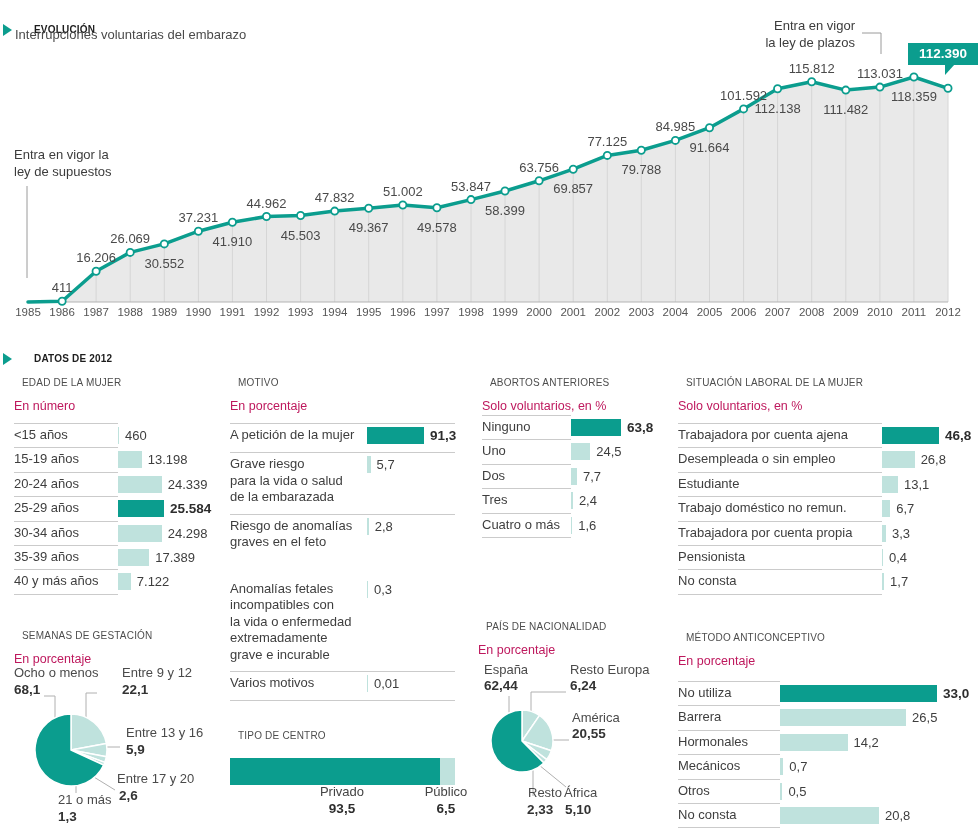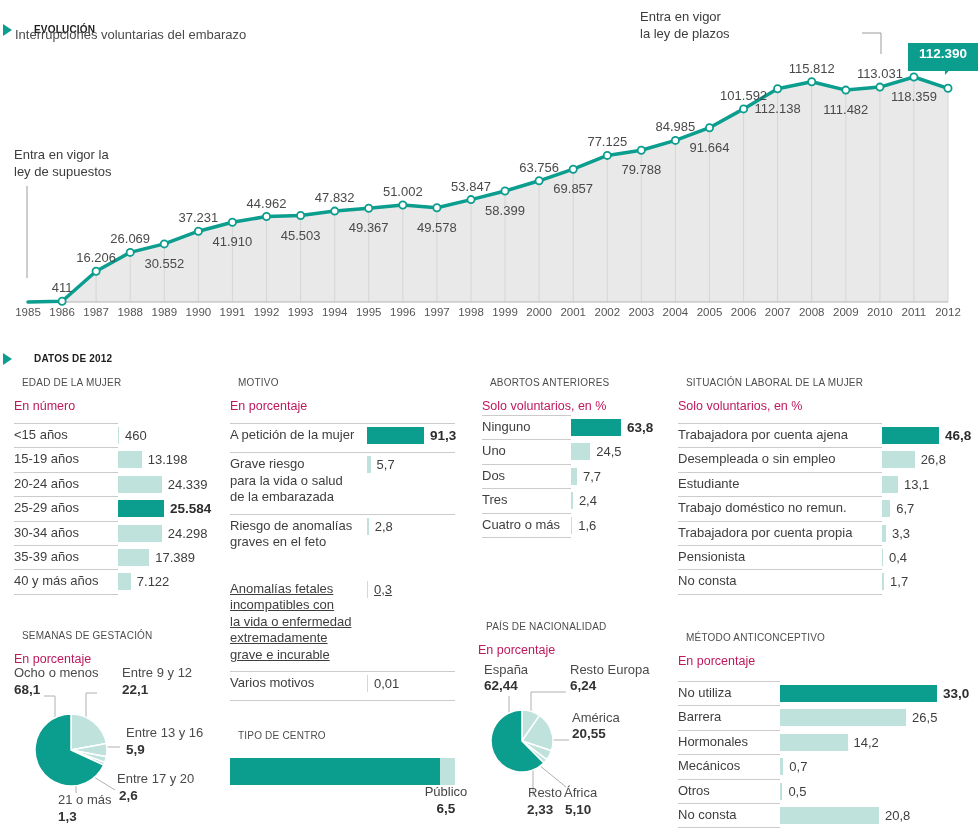--- a/index.html
+++ b/index.html
@@ -12,21 +12,21 @@
   .bighead h2{margin:16px;font-size:10px;font-weight:bold;color:#1d1d1d;letter-spacing:.2px;}
   .pagesub{font-size:13px;color:#4a4a4a;}
   
   .panel h3{margin:8px;font-size:10px;font-weight:normal;color:#4d4d4d;line-height:16px;letter-spacing:.2px;}
   .panel .sub{margin:3px 0 0;font-size:12.5px;color:#be185d;line-height:15px;}
   
   .rows{position:relative;}
   .brow{position:relative;display:flex;align-items:flex-start;min-height:24.4px;padding-top:4px;box-sizing:border-box;}
   .brow::before{content:"";position:absolute;left:0;top:0;width:var(--dw);border-top:1px solid #cbcbcb;}
   .brow.noline::before{display:none;}
-  .brow.noline{padding-top:22px;text-decoration:underline;}
+  .brow.noline{padding-top:22px;}
   .rows::after{content:"";display:block;width:var(--dw);border-top:1px solid #cbcbcb;}
   .blabel{width:var(--lw);flex:none;font-size:13px;line-height:16.5px;color:#3e3e3e;white-space:pre-line;padding-right:4px;box-sizing:border-box;}
   .bwrap{display:flex;align-items:center;height:17px;}
   .bbar{height:17px;background:#bfe2dd;flex:none;}
   .bval{font-size:13px;color:#3e3e3e;margin-left:6px;white-space:nowrap;}
   .hl .bbar{background:#0b9d8e;}
   .hl .bval{font-weight:bold;color:#2d2d2d;font-size:13.5px;}
   .mrows .brow{padding-bottom:8px;}
   
   .anno{font-size:13px;color:#3c3c3c;line-height:17px;}
@@ -164,25 +164,25 @@
 <div class="abs bighead" style="left:3px;top:8px">
   <span class="tri"></span>
   <h2>EVOLUCIÓN</h2>
 </div>
 <div class="abs pagesub" style="left:15px;top:27px">Interrupciones voluntarias del embarazo</div>
 
 <div class="abs anno" style="left:14px;top:146px;width:150px">
   <div>Entra en vigor la</div>
   <div>ley de supuestos</div>
 </div>
-<div class="abs anno" style="left:640px;top:8px;width:215px;text-align:left">
+<div class="abs anno" style="left:640px;top:17px;width:215px;text-align:right">
   <div>Entra en vigor</div>
   <div>la ley de plazos</div>
 </div>
-<div class="abs badge" style="left:908px;top:43px;width:70px;height:28px">112.390</div>
+<div class="abs badge" style="left:908px;top:43px;width:70px;height:22px">112.390</div>
 <div class="abs badgetail" style="left:945px;top:64px"></div>
 
 <div class="abs bighead" style="left:3px;top:337px">
   <span class="tri"></span>
   <h2>DATOS DE 2012</h2>
 </div>
 
 <section class="abs panel" style="left:14px;top:367px;width:201px">
   <h3>EDAD DE LA MUJER</h3>
   <p class="sub">En número</p>
@@ -412,20 +412,24 @@
   <span class="plab" style="left:44px;top:173px">21 o más</span>
   <span class="pval" style="left:44px;top:190px">1,3</span>
 </section>
 
 <section class="abs panel" style="left:230px;top:720px;width:225px;height:110px">
   <h3>TIPO DE CENTRO</h3>
   <div class="stack">
     <div class="seg0" style="width: 93.5%;"></div>
     <div class="seg1" style="width: 6.5%;"></div>
   </div>
+  <div class="slab" style="left:57px;top:64px">
+    <span>Privado</span>
+    <b>93,5</b>
+  </div>
   <div class="slab" style="left:161px;top:64px">
     <span>Público</span>
     <b>6,5</b>
   </div>
 </section>
 
 <section class="abs panel" style="left:478px;top:611px;width:200px;height:220px">
   <h3>PAÍS DE NACIONALIDAD</h3>
   <p class="sub">En porcentaje</p>
   <svg class="abs" style="left:0;top:79px" width="120" height="110" viewBox="0 0 120 110">

